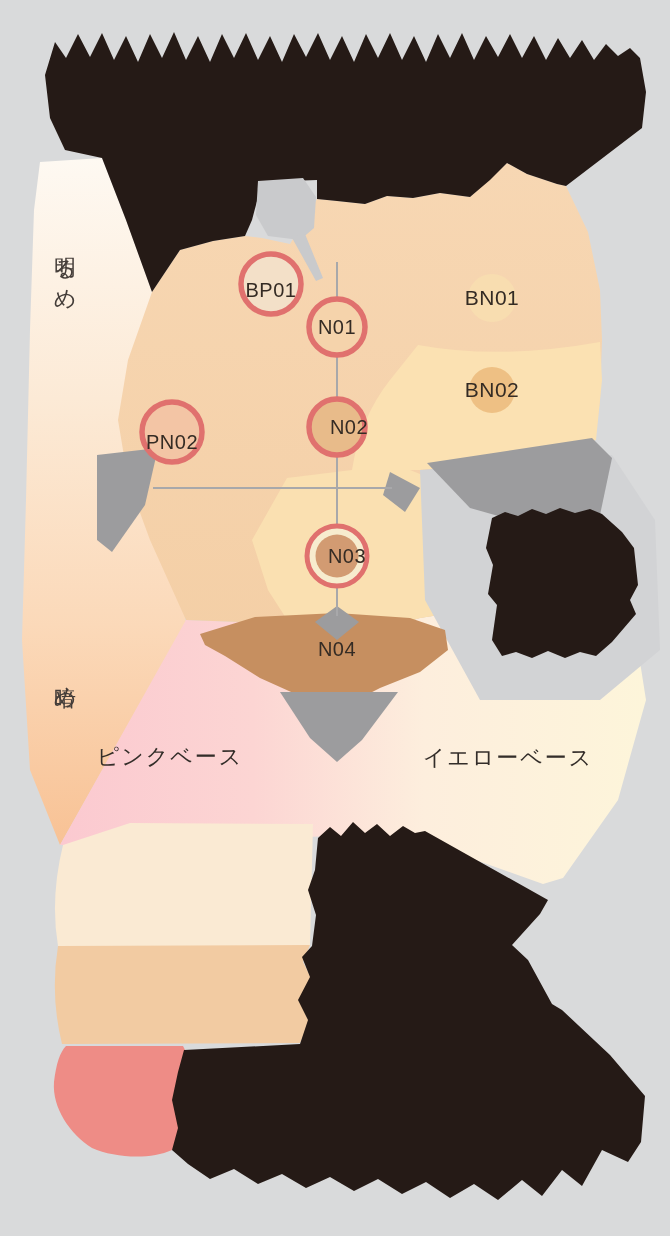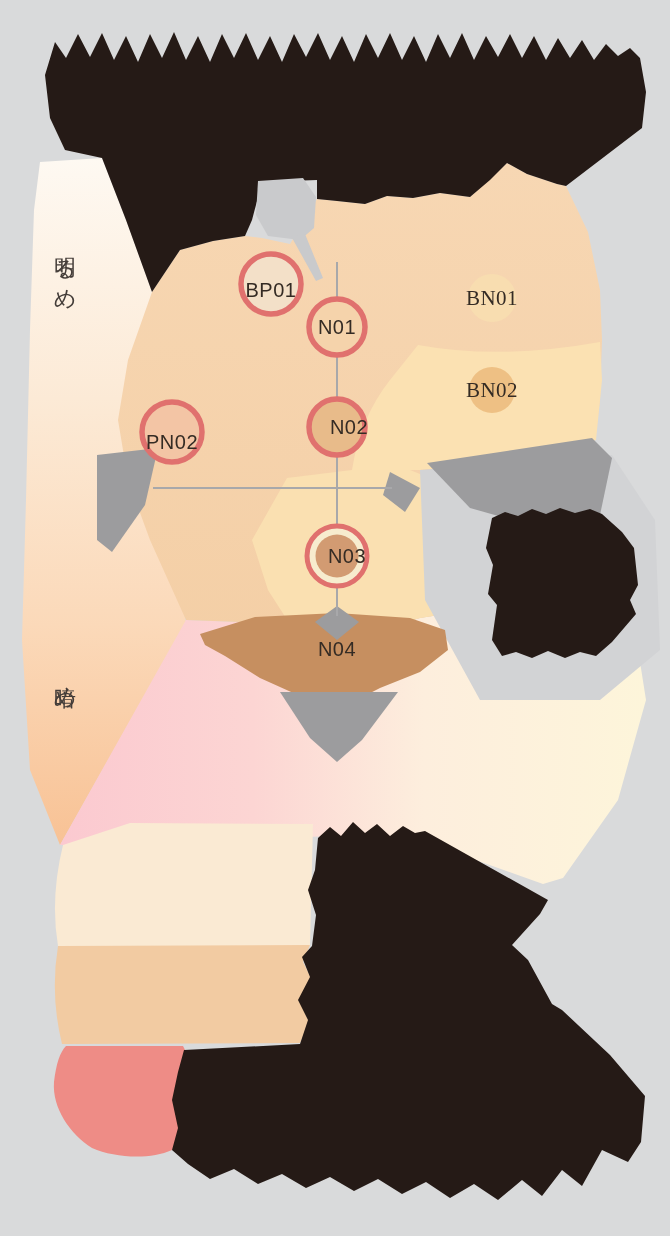--- a/index.html
+++ b/index.html
@@ -6,21 +6,21 @@
   #stage{
     position:relative;width:670px;height:1236px;overflow:hidden;
     background:#d9dadb;
     font-family:"Liberation Sans","DejaVu Sans",sans-serif;
   }
   #art{position:absolute;left:0;top:0;}
   .lbl{
     position:absolute;transform:translate(-50%,-50%);
     color:#342b24;font-size:20px;letter-spacing:0.5px;white-space:nowrap;
   }
-  .lbl.big{font-size:21px;font-family:Liberation Serif, serif;}
+  .lbl.big{font-size:21px;}
   .vtext{
     position:absolute;writing-mode:vertical-rl;text-orientation:upright;
     color:#443d39;font-size:22px;letter-spacing:4px;white-space:nowrap;
     transform:translate(-50%,0);
   }
   .base-lbl{
     position:absolute;transform:translate(-50%,-50%);
     color:#332d29;font-size:22px;letter-spacing:2px;white-space:nowrap;
   }
 </style>
@@ -110,14 +110,16 @@
 <div class="lbl big" style="left:492px;top:298px">BN01</div>
 <div class="lbl big" style="left:492px;top:390px">BN02</div>
 <div class="lbl" style="left:349px;top:427px">N02</div>
 <div class="lbl" style="left:172px;top:442px">PN02</div>
 <div class="lbl" style="left:347px;top:556px">N03</div>
 <div class="lbl" style="left:337px;top:649px">N04</div>
 
 <div class="vtext" style="left:65px;top:240px">明るめ</div>
 <div class="vtext" style="left:65px;top:668px">暗め</div>
 
+<div class="base-lbl" style="left:170px;top:757px">ピンクベース</div>
+<div class="base-lbl" style="left:508px;top:758px">イエローベース</div>
 
 </div>
 
 </body></html>

